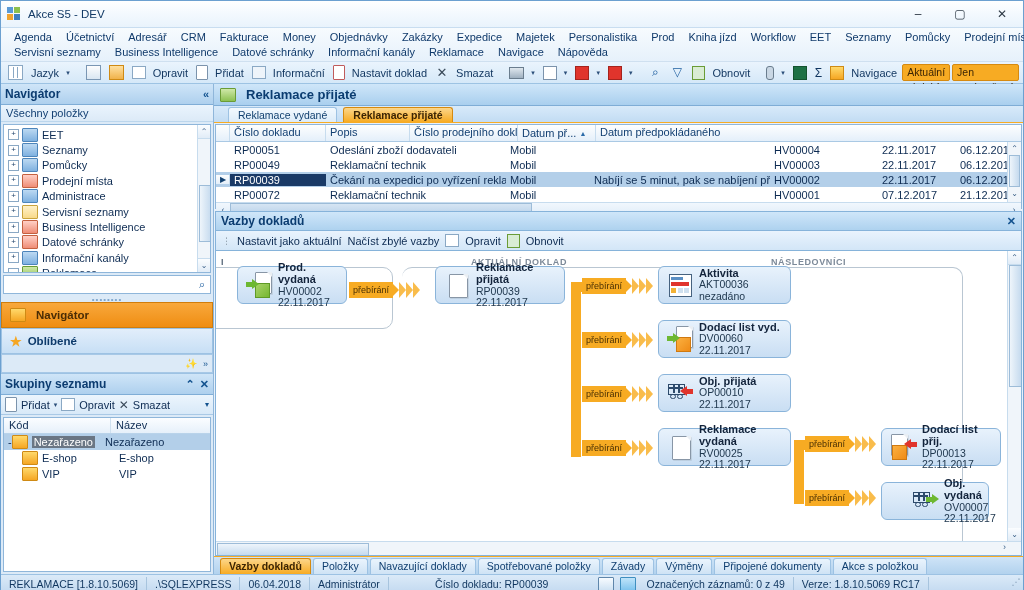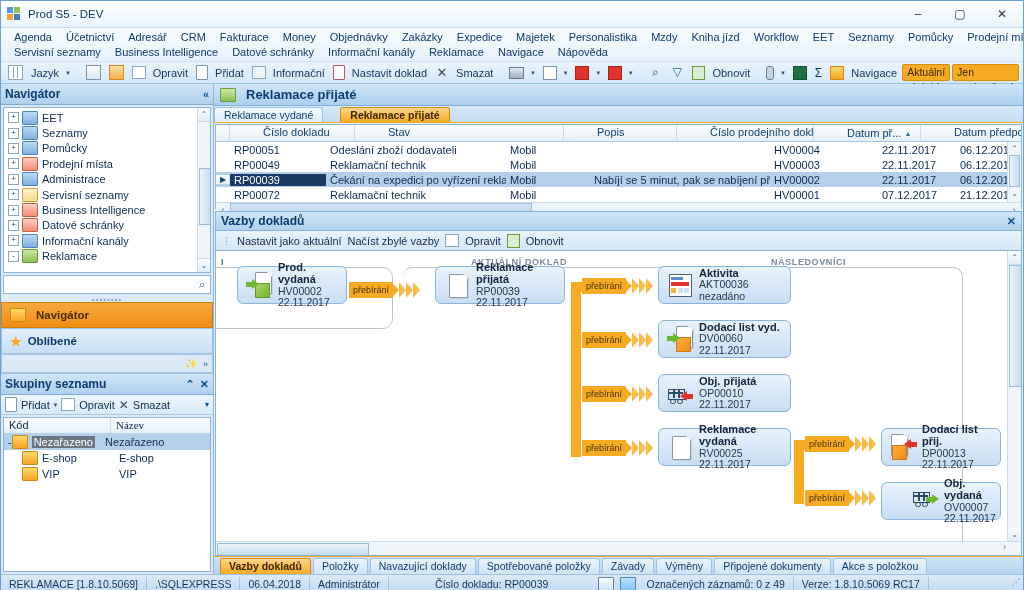--- a/index.html
+++ b/index.html
@@ -99,31 +99,31 @@
   .lrow{display:flex;height:16px;align-items:center;font-size:11px;}
   .lrow.sel{background:#b3cfe9;}
   .lrow .c1{width:97px;display:flex;align-items:center;}
   .lrow .c2{flex:1;}
 
   
   .right{flex:1;display:flex;flex-direction:column;min-width:0;background:#e7f1fb;}
   .doc-title{height:21px;display:flex;align-items:center;gap:6px;padding-left:6px;
     background:linear-gradient(to bottom,#cfe6f9,#a9cfee);
     border-bottom:1px solid #7fadd6;color:#0b3c70;font-weight:bold;font-size:13px;}
-  .tabstrip{height:16px;display:flex;align-items:flex-end;gap:17px;
+  .tabstrip{height:16px;display:flex;align-items:flex-end;gap:6px;padding-left:14px;
     background:linear-gradient(to bottom,#d8eafa,#c2dcf3);border-bottom:1px solid #f7ab23;}
   .tab{height:14px;line-height:14px;padding:0 9px;font-size:10.5px;border:1px solid #9dc2e3;
     border-bottom:none;border-radius:3px 3px 0 0;background:linear-gradient(to bottom,#f3f9fe,#dcecf9);color:#12406f;}
   .tab.active{background:linear-gradient(to bottom,#fcd68a,#f7ab23);border-color:#d68a10;
     font-weight:bold;color:#3b2403;}
 
   
   .gridbox{height:83px;background:#fff;border:1px solid #8fb6da;margin:1px 1px 0 1px;display:flex;flex-direction:column;}
   .ghead{height:16px;display:flex;background:linear-gradient(to bottom,#fdfefe,#e4effa);
-    border-bottom:1px solid #aac9e4;font-size:11px;color:#123f72;flex:0 0 auto;gap:29px;}
+    border-bottom:1px solid #aac9e4;font-size:11px;color:#123f72;flex:0 0 auto;}
   .ghead div{padding:1px 4px;border-right:1px solid #c7dcee;box-sizing:border-box;overflow:hidden;white-space:nowrap;}
   .grow{height:15px;display:flex;font-size:11px;align-items:center;flex:0 0 auto;}
   .grow > div{padding:0 4px;box-sizing:border-box;overflow:hidden;white-space:nowrap;}
   .grow.sel{background:#b3cfe9;}
   .grow.sel .c-num{background:#1a3a66;color:#fff;}
   .c-mark{width:14px;flex:0 0 14px;background:linear-gradient(to bottom,#fdfefe,#e4effa);
       border-right:1px solid #c7dcee;text-align:center;color:#12406f;font-size:8px;}
   .c-num{width:96px;flex:0 0 96px;}
   .c-stav{width:180px;flex:0 0 180px;}
   .c-popis{width:84px;flex:0 0 84px;}
@@ -225,42 +225,42 @@
 
 <div class="app">
 
   <div class="titlebar">
     <span class="title-icon">
         <i></i>
         <i></i>
         <i></i>
         <i></i>
       </span>
-    <span class="title-text">Prod S5 - DEV</span>
+    <span class="title-text">Akce S5 - DEV</span>
     <div class="win-btns">
       <div class="win-btn">–</div>
       <div class="win-btn">▢</div>
       <div class="win-btn close">✕</div>
     </div>
   </div>
 
   <div class="menubar">
     <div class="menurow" id="menurow1">
         <a>Agenda</a>
         <a>Účetnictví</a>
         <a>Adresář</a>
         <a>CRM</a>
         <a>Fakturace</a>
         <a>Money</a>
         <a>Objednávky</a>
         <a>Zakázky</a>
         <a>Expedice</a>
         <a>Majetek</a>
         <a>Personalistika</a>
-        <a>Mzdy</a>
+        <a>Prod</a>
         <a>Kniha jízd</a>
         <a>Workflow</a>
         <a>EET</a>
         <a>Seznamy</a>
         <a>Pomůcky</a>
         <a>Prodejní místa</a>
       </div>
     <div class="menurow" id="menurow2">
         <a>Servisní seznamy</a>
         <a>Business Intelligence</a>
@@ -354,20 +354,21 @@
     <div class="hl">Jen neukončené</div>
   </div>
 
   <div class="body">
 
     <div class="left">
       <div class="panel-head">
         <span>Navigátor</span>
         <span class="tools">«</span>
       </div>
+      <div class="subhead">Všechny položky</div>
       <div class="tree">
         <div id="treebody" style="padding-top:2px;">
             <div class="tnode" style="padding-left: 4px;">
               <span class="exp">+</span>
               <span class="fico b"></span>
               <span class="lbl">EET</span>
             </div>
             <div class="tnode" style="padding-left: 4px;">
               <span class="exp">+</span>
               <span class="fico b"></span>
@@ -452,21 +453,21 @@
           <span class="caret">▾</span>
           <span class="ic" style="background:#fff;border:1px solid #8aa8c4;width:12px;height:11px;"></span>
           <span>Opravit</span>
           <span style="color:#3a4a5a;font-size:12px;">✕</span>
           <span>Smazat</span>
           <span style="margin-left:auto;font-size:8px;color:#14538f;">▾</span>
         </div>
         <div class="lgrid">
           <div class="lgrid-head">
             <div style="width:96px;">Kód</div>
-            <div style="flex:1;border-right:none;font-family:Liberation Serif, serif;">Název</div>
+            <div style="flex:1;border-right:none;">Název</div>
           </div>
           <div id="groupsbody">
               <div class="lrow sel">
                 <div class="c1" style="padding-left: 4px;">
                   <span class="exp">-</span>
                   <span class="fico y"></span>
                   <span style="background: rgb(106, 118, 132); color: rgb(255, 255, 255); padding: 0px 2px;">Nezařazeno</span>
                 </div>
                 <div class="c2">Nezařazeno</div>
               </div>
@@ -499,21 +500,20 @@
 
       <div class="tabstrip" id="doctabs">
           <div class="tab">Reklamace vydané</div>
           <div class="tab active">Reklamace přijaté</div>
         </div>
 
       <div class="gridbox">
         <div class="ghead">
           <div class="c-mark"></div>
           <div class="c-num">Číslo dokladu</div>
-          <div class="c-stav">Stav</div>
           <div class="c-popis">Popis</div>
           <div class="c-cpd">Číslo prodejního dokladu</div>
           <div class="c-dpr" style="display:flex;align-items:center;gap:3px;">
             <span>Datum př...</span>
             <span style="font-size:7px;color:#2b6ba8;">▲</span>
           </div>
           <div class="c-dpp" style="border-right:none;">Datum předpokládaného</div>
         </div>
         <div id="gridbody" style="position:relative;">
             <div class="grow">
@@ -690,21 +690,21 @@
                     <span class="stem"></span>
                     <span class="head"></span>
                   </span>
                 </span>
                 <span class="ntxt">
                   <span class="nt1" style="display:block">Dodací list vyd.</span>
                   <span class="nt2" style="display:block">DV00060</span>
                   <span class="nt3" style="display:block">22.11.2017</span>
                 </span>
               </div>
-              <div class="node" style="left: 442px; top: 123px; width: 133px; align-items: flex-end;">
+              <div class="node" style="left: 442px; top: 123px; width: 133px;">
                 <span class="nico">
                   <span class="glyph-cart">
                     <span class="basket"></span>
                     <span class="hbar"></span>
                     <span class="w1"></span>
                     <span class="w2"></span>
                   </span>
                   <span class="arr-r" style="right:0;top:6px;">
                     <span class="stem"></span>
                     <span class="head"></span>
@@ -734,21 +734,21 @@
                     <span class="stem"></span>
                     <span class="head"></span>
                   </span>
                 </span>
                 <span class="ntxt">
                   <span class="nt1" style="display:block">Dodací list přij.</span>
                   <span class="nt2" style="display:block">DP00013</span>
                   <span class="nt3" style="display:block">22.11.2017</span>
                 </span>
               </div>
-              <div class="node" style="left: 665px; top: 231px; width: 120px; padding-left: 30px;">
+              <div class="node" style="left: 665px; top: 231px; width: 108px; padding-left: 30px;">
                 <span class="nico">
                   <span class="glyph-cart">
                     <span class="basket"></span>
                     <span class="hbar"></span>
                     <span class="w1"></span>
                     <span class="w2"></span>
                   </span>
                   <span class="arr-g" style="left:14px;top:6px;">
                     <span class="stem"></span>
                     <span class="head"></span>

